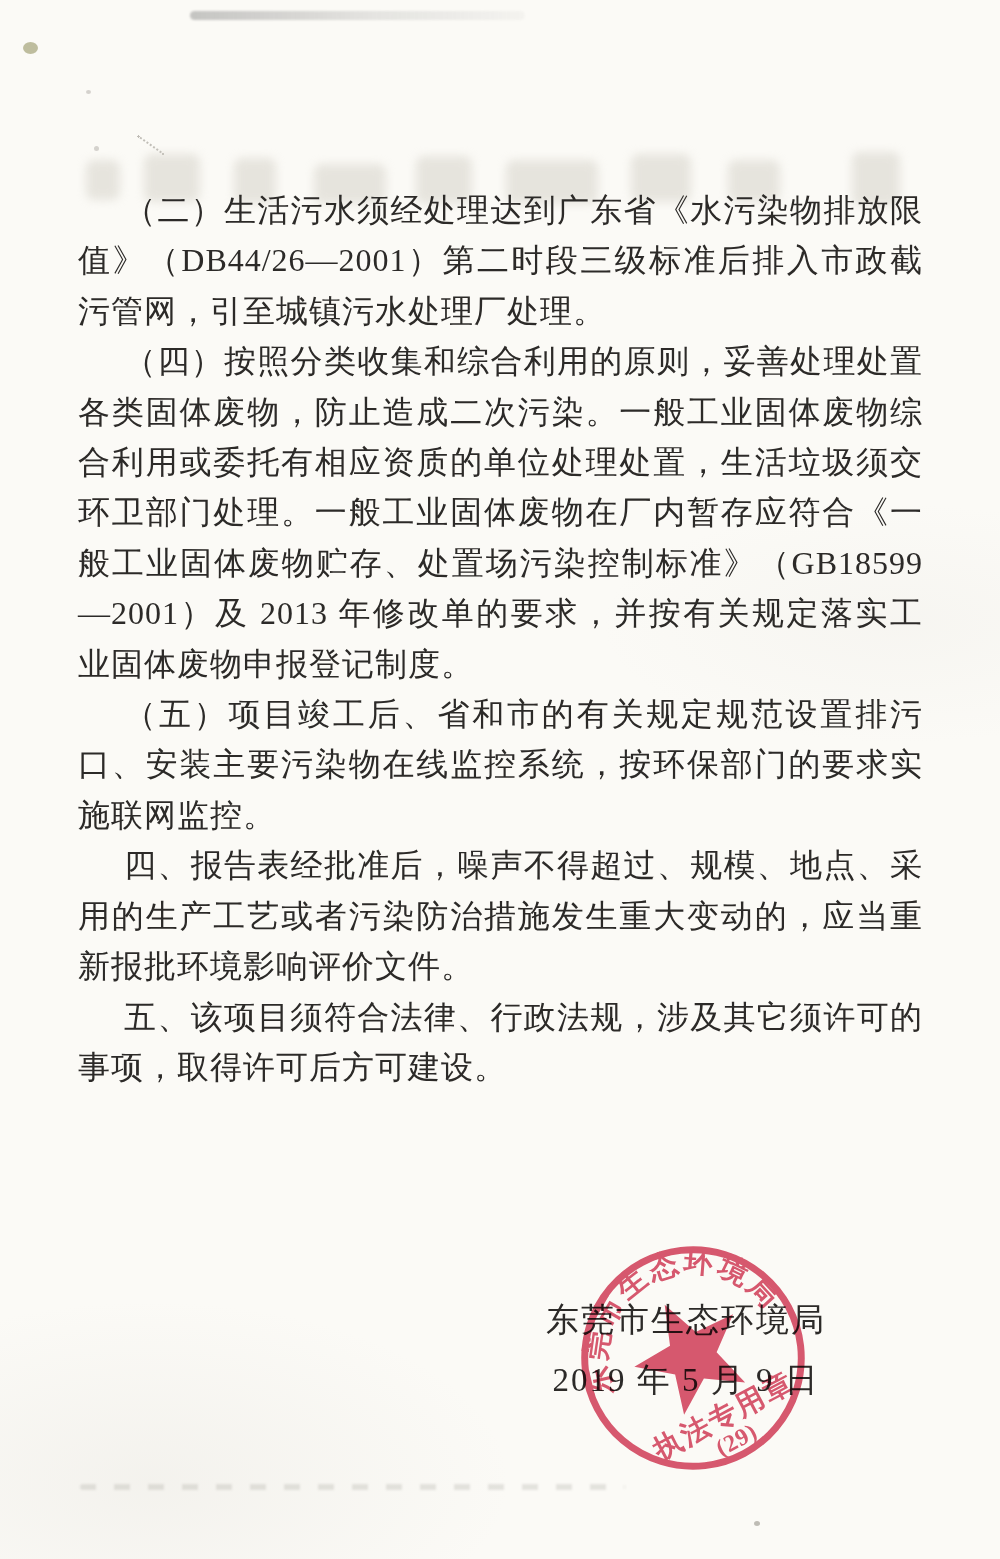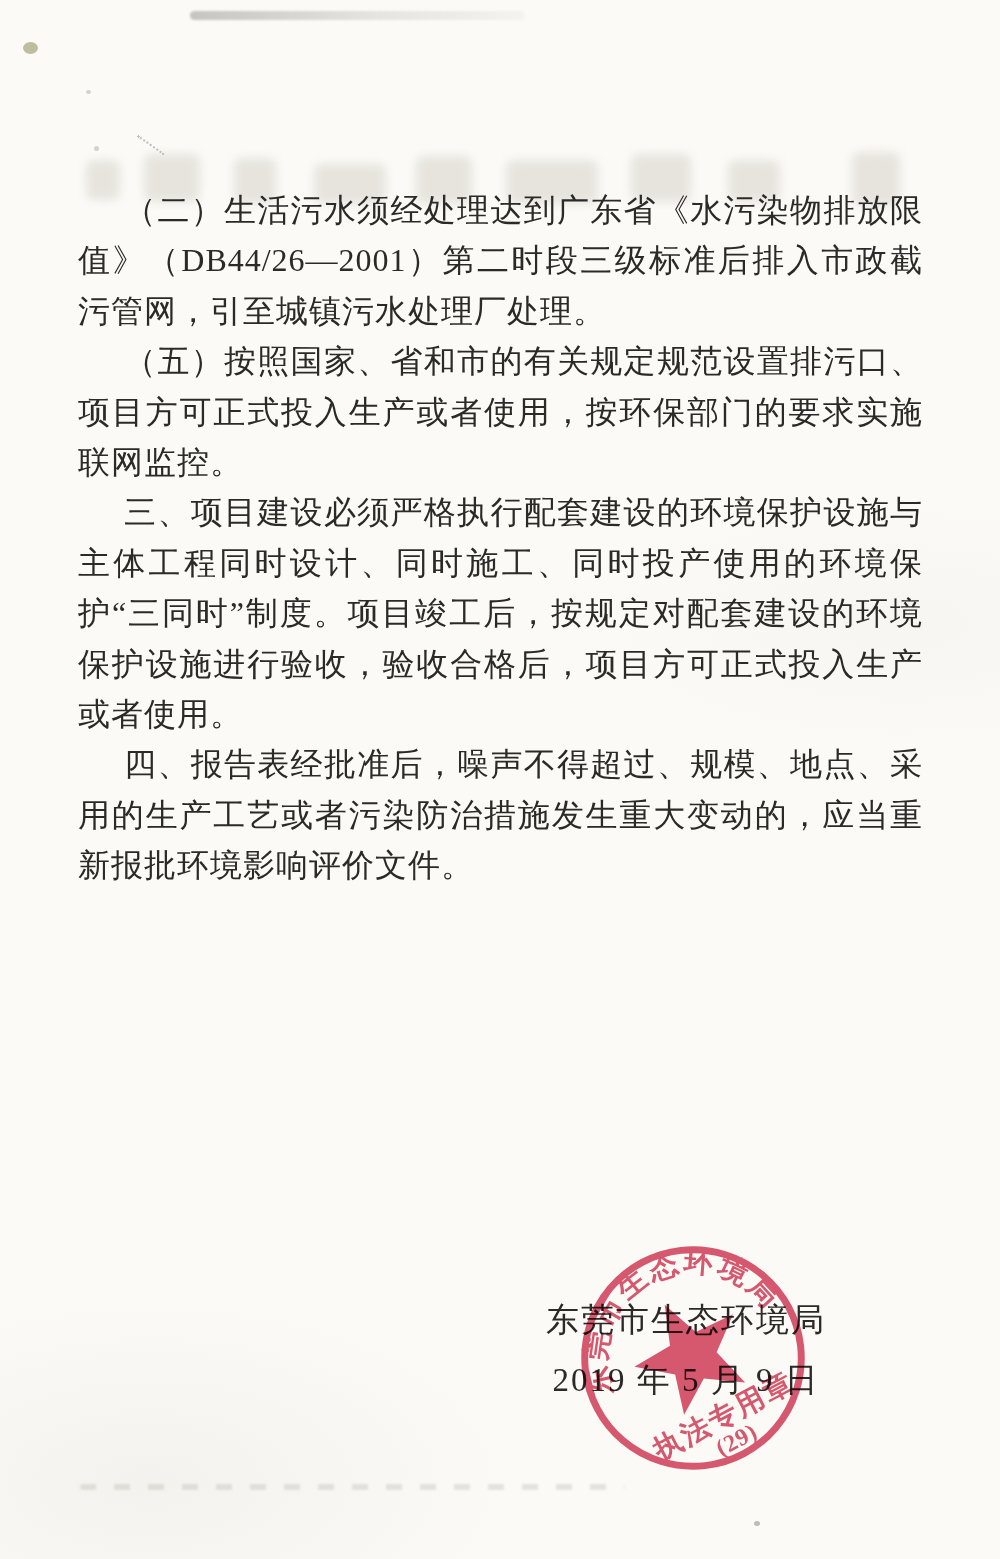--- a/index.html
+++ b/index.html
@@ -111,23 +111,24 @@
     <i class="b4"></i>
     <i class="b5"></i>
     <i class="b6"></i>
     <i class="b7"></i>
     <i class="b8"></i>
     <i class="b9"></i>
   </div>
 
   <main class="body-text" id="paragraphs">
       <p class="para">（二）生活污水须经处理达到广东省《水污染物排放限值》（DB44/26—2001）第二时段三级标准后排入市政截污管网，引至城镇污水处理厂处理。</p>
-      <p class="para">（五）按照国家、省和市的有关规定规范设置排污口、项目方可正式投入生产或者使用，按环保部门的要求实施联网监控。</p>
-      <p class="para">三、项目建设必须严格执行配套建设的环境保护设施与主体工程同时设计、同时施工、同时投产使用的环境保护“三同时”制度。项目竣工后，按规定对配套建设的环境保护设施进行验收，验收合格后，项目方可正式投入生产或者使用。</p>
+      <p class="para">（四）按照分类收集和综合利用的原则，妥善处理处置各类固体废物，防止造成二次污染。一般工业固体废物综合利用或委托有相应资质的单位处理处置，生活垃圾须交环卫部门处理。一般工业固体废物在厂内暂存应符合《一般工业固体废物贮存、处置场污染控制标准》（GB18599—2001）及 2013 年修改单的要求，并按有关规定落实工业固体废物申报登记制度。</p>
+      <p class="para">（五）项目竣工后、省和市的有关规定规范设置排污口、安装主要污染物在线监控系统，按环保部门的要求实施联网监控。</p>
       <p class="para">四、报告表经批准后，噪声不得超过、规模、地点、采用的生产工艺或者污染防治措施发生重大变动的，应当重新报批环境影响评价文件。</p>
+      <p class="para">五、该项目须符合法律、行政法规，涉及其它须许可的事项，取得许可后方可建设。</p>
     </main>
 
   <div class="signature-block">
     <p class="issuer">东莞市生态环境局</p>
     <p class="date">2019 年 5 月 9 日</p>
   </div>
 
   <svg class="seal" viewBox="0 0 300 300" xmlns="http://www.w3.org/2000/svg">
     <defs>
       <path id="sealArc" d="M 38,150 A 112,112 0 0 1 262,150"></path>

